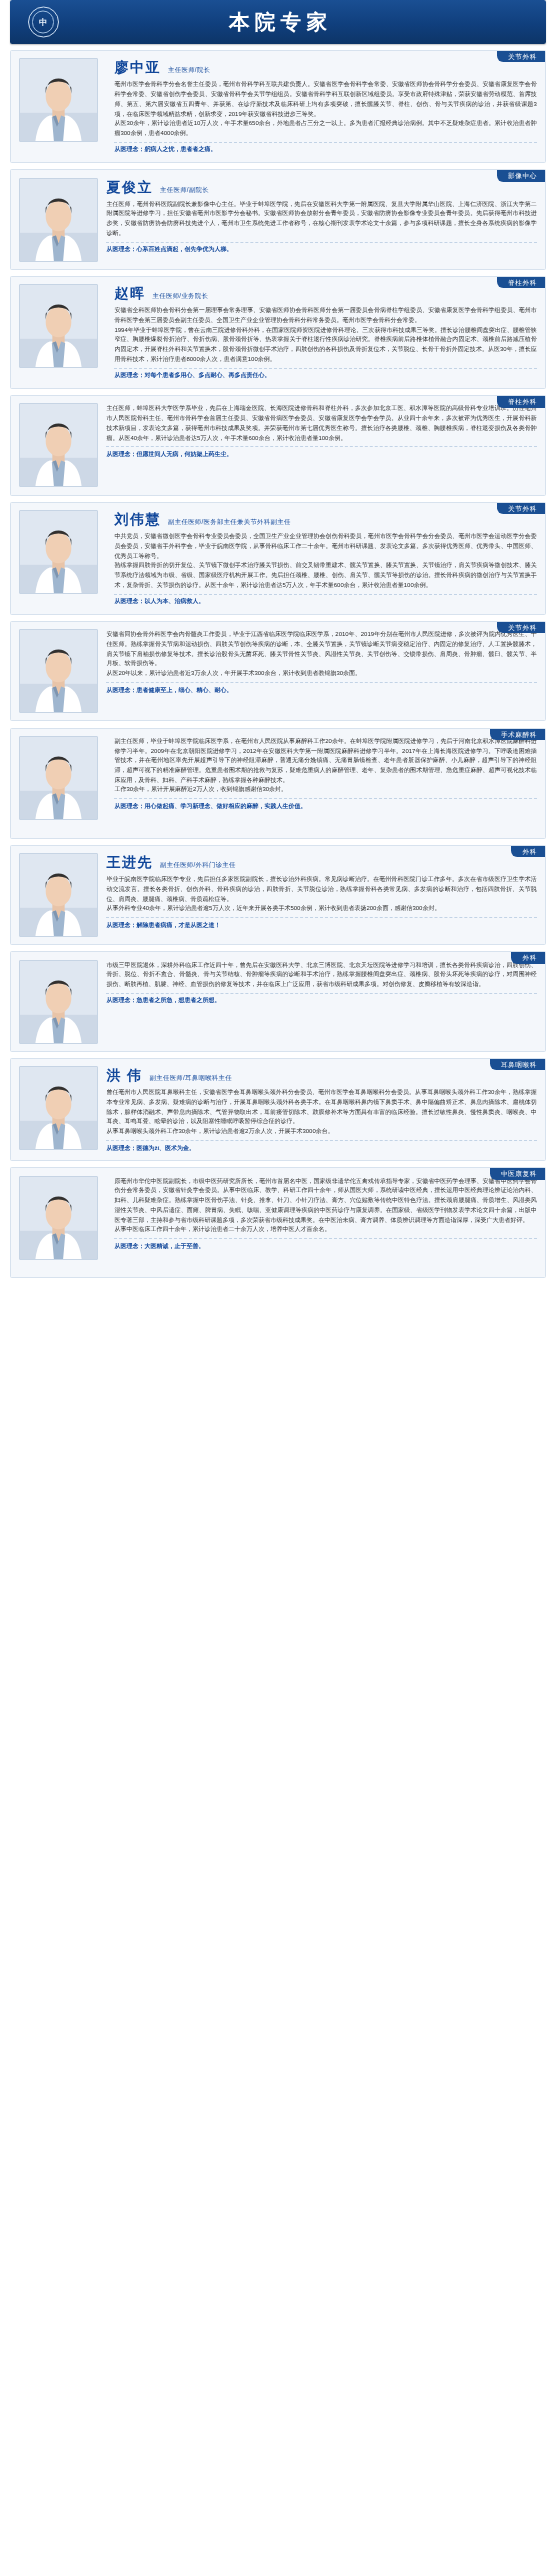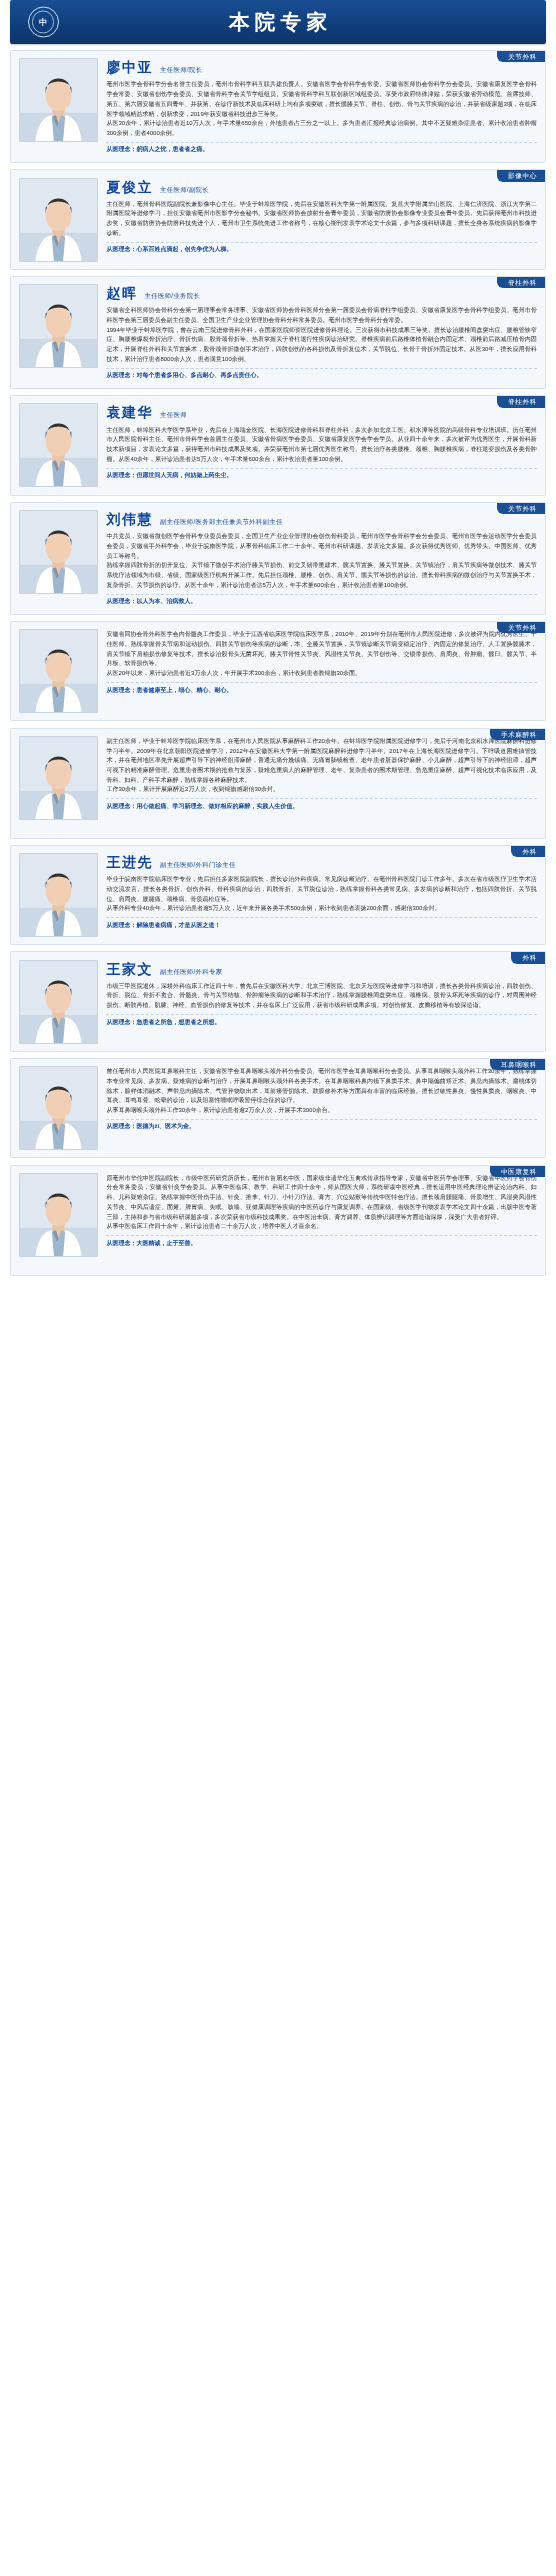--- a/index.html
+++ b/index.html
@@ -73,21 +73,21 @@
   }
   .titles{font-size:6.4px;color:#11479a;letter-spacing:0.3px;padding-bottom:1px;}
   .bio{
     font-size:6px;line-height:1.62;color:#2b2b2b;text-align:justify;
     margin:0 0 3.1px 0;white-space:pre-line;
   }
   .motto{
     font-size:6px;line-height:1.6;color:#11479a;font-weight:bold;
     border-top:0.5px dashed #c2d3e6;padding-top:2.6px;margin-top:1px;
   }
-  .card.tall{min-height:111px;}
+  .card.tall{min-height:111px;gap:8px;}
 </style>
 </head>
 <body>
 
 <div class="page">
 
   <div class="banner">
     <div class="logo">
       <div class="inner">中</div>
     </div>
@@ -177,24 +177,20 @@
         <rect x="0" y="105" width="150" height="55" fill="#cdd8e6"></rect>
         <path d="M30 160 Q35 118 58 110 L92 110 Q115 118 120 160 Z" fill="#ffffff"></path>
         <path d="M63 96 L87 96 L87 116 L75 128 L63 116 Z" fill="#e8c4a8"></path>
         <ellipse cx="75" cy="72" rx="25" ry="30" fill="#f0cfb4"></ellipse>
         <path d="M50 68 Q52 38 75 38 Q98 38 100 68 L100 56 Q92 44 75 44 Q58 44 50 56 Z" fill="#32302f"></path>
         <path d="M70 110 L75 126 L80 110 L88 113 L84 160 L66 160 L62 113 Z" fill="#9fb6cf"></path>
         <path d="M75 126 L70 110 L64 112 L72 132 Z" fill="#7e95b0"></path>
       </svg>
     </div>
     <div class="info">
-      <div class="name-row">
-        <div class="name">袁建华</div>
-        <div class="titles">主任医师</div>
-      </div>
       <p class="bio">主任医师，蚌埠医科大学医学系毕业，先后在上海瑞金医院、长海医院进修骨科和脊柱外科，多次参加北京工医、积水潭等医院的高级骨科专业培训班。历任亳州市人民医院骨科主任、亳州市骨科学会首届主任委员、安徽省骨病医学会委员、安徽省康复医学会学会学员。从业四十余年来，多次被评为优秀医生，开展骨科新技术新项目，发表论文多篇，获得亳州市科技成果及奖项。并荣获亳州市第七届优秀医生称号。擅长治疗各类腰椎、颈椎、胸腰椎疾病，脊柱退变损伤及各类骨肿瘤。从医40余年，累计诊治患者达5万人次，年手术量600余台，累计收治患者量100余例。</p>
       <div class="motto">从医理念：但愿世间人无病，何妨架上药生尘。</div>
     </div>
   </div>
 
   <div class="card tall">
     <div class="dept-tab">关节外科</div>
     <div class="photo">
       <svg viewBox="0 0 150 160" preserveAspectRatio="none" aria-hidden="true">
         <rect x="0" y="0" width="150" height="160" fill="#dfe7f1"></rect>
@@ -293,44 +289,44 @@
         <rect x="0" y="105" width="150" height="55" fill="#cdd8e6"></rect>
         <path d="M30 160 Q35 118 58 110 L92 110 Q115 118 120 160 Z" fill="#ffffff"></path>
         <path d="M63 96 L87 96 L87 116 L75 128 L63 116 Z" fill="#e8c4a8"></path>
         <ellipse cx="75" cy="72" rx="25" ry="30" fill="#f0cfb4"></ellipse>
         <path d="M50 68 Q52 38 75 38 Q98 38 100 68 L100 56 Q92 44 75 44 Q58 44 50 56 Z" fill="#32302f"></path>
         <path d="M70 110 L75 126 L80 110 L88 113 L84 160 L66 160 L62 113 Z" fill="#9fb6cf"></path>
         <path d="M75 126 L70 110 L64 112 L72 132 Z" fill="#7e95b0"></path>
       </svg>
     </div>
     <div class="info">
-      <div class="name-row">
-        <div class="name">王家文</div>
-        <div class="titles">副主任医师/外科专家</div>
-      </div>
       <p class="bio">市级三甲医院退休，深耕外科临床工作近四十年，曾先后在安徽医科大学、北京三博医院、北京天坛医院等进修学习和培训，擅长各类骨科疾病诊治，四肢创伤、骨折、脱位、骨折不愈合、骨髓炎、骨与关节结核、骨肿瘤等疾病的诊断和手术治疗，熟练掌握腰椎间盘突出症、颈椎病、股骨头坏死等疾病的诊疗，对周围神经损伤、断肢再植、肌腱、神经、血管损伤的修复等技术，并在临床上广泛应用，获省市级科研成果多项。对创伤修复、皮瓣移植等有较深造诣。</p>
       <div class="motto">从医理念：急患者之所急，想患者之所想。</div>
     </div>
   </div>
 
   <div class="card">
     <div class="dept-tab">耳鼻咽喉科</div>
     <div class="photo">
       <svg viewBox="0 0 150 160" preserveAspectRatio="none" aria-hidden="true">
         <rect x="0" y="0" width="150" height="160" fill="#dfe7f1"></rect>
         <rect x="0" y="105" width="150" height="55" fill="#cdd8e6"></rect>
         <path d="M30 160 Q35 118 58 110 L92 110 Q115 118 120 160 Z" fill="#ffffff"></path>
         <path d="M63 96 L87 96 L87 116 L75 128 L63 116 Z" fill="#e8c4a8"></path>
         <ellipse cx="75" cy="72" rx="25" ry="30" fill="#f0cfb4"></ellipse>
         <path d="M50 68 Q52 38 75 38 Q98 38 100 68 L100 56 Q92 44 75 44 Q58 44 50 56 Z" fill="#32302f"></path>
         <path d="M70 110 L75 126 L80 110 L88 113 L84 160 L66 160 L62 113 Z" fill="#9fb6cf"></path>
         <path d="M75 126 L70 110 L64 112 L72 132 Z" fill="#7e95b0"></path>
       </svg>
     </div>
     <div class="info">
+      <div class="name-row">
+        <div class="name">洪 伟</div>
+        <div class="titles">副主任医师/耳鼻咽喉科主任</div>
+      </div>
       <p class="bio">曾任亳州市人民医院耳鼻喉科主任，安徽省医学会耳鼻咽喉头颈外科分会委员、亳州市医学会耳鼻咽喉科分会委员。从事耳鼻咽喉头颈外科工作30余年，熟练掌握本专业常见病、多发病、疑难病的诊断与治疗，开展耳鼻咽喉头颈外科各类手术。在耳鼻咽喉科鼻内镜下鼻窦手术、鼻中隔偏曲矫正术、鼻息肉摘除术、扁桃体切除术，腺样体消融术、声带息肉摘除术、气管异物取出术，耳前瘘管切除术、鼓膜修补术等方面具有丰富的临床经验。擅长过敏性鼻炎、慢性鼻窦炎、咽喉炎、中耳炎、耳鸣耳聋、眩晕的诊治，以及阻塞性睡眠呼吸暂停综合征的诊疗。
 从事耳鼻咽喉头颈外科工作30余年，累计诊治患者逾2万余人次，开展手术3000余台。</p>
       <div class="motto">从医理念：医德为ží、医术为金。</div>
     </div>
   </div>
 
   <div class="card tall">
     <div class="dept-tab">中医康复科</div>
     <div class="photo">
       <svg viewBox="0 0 150 160" preserveAspectRatio="none" aria-hidden="true">

